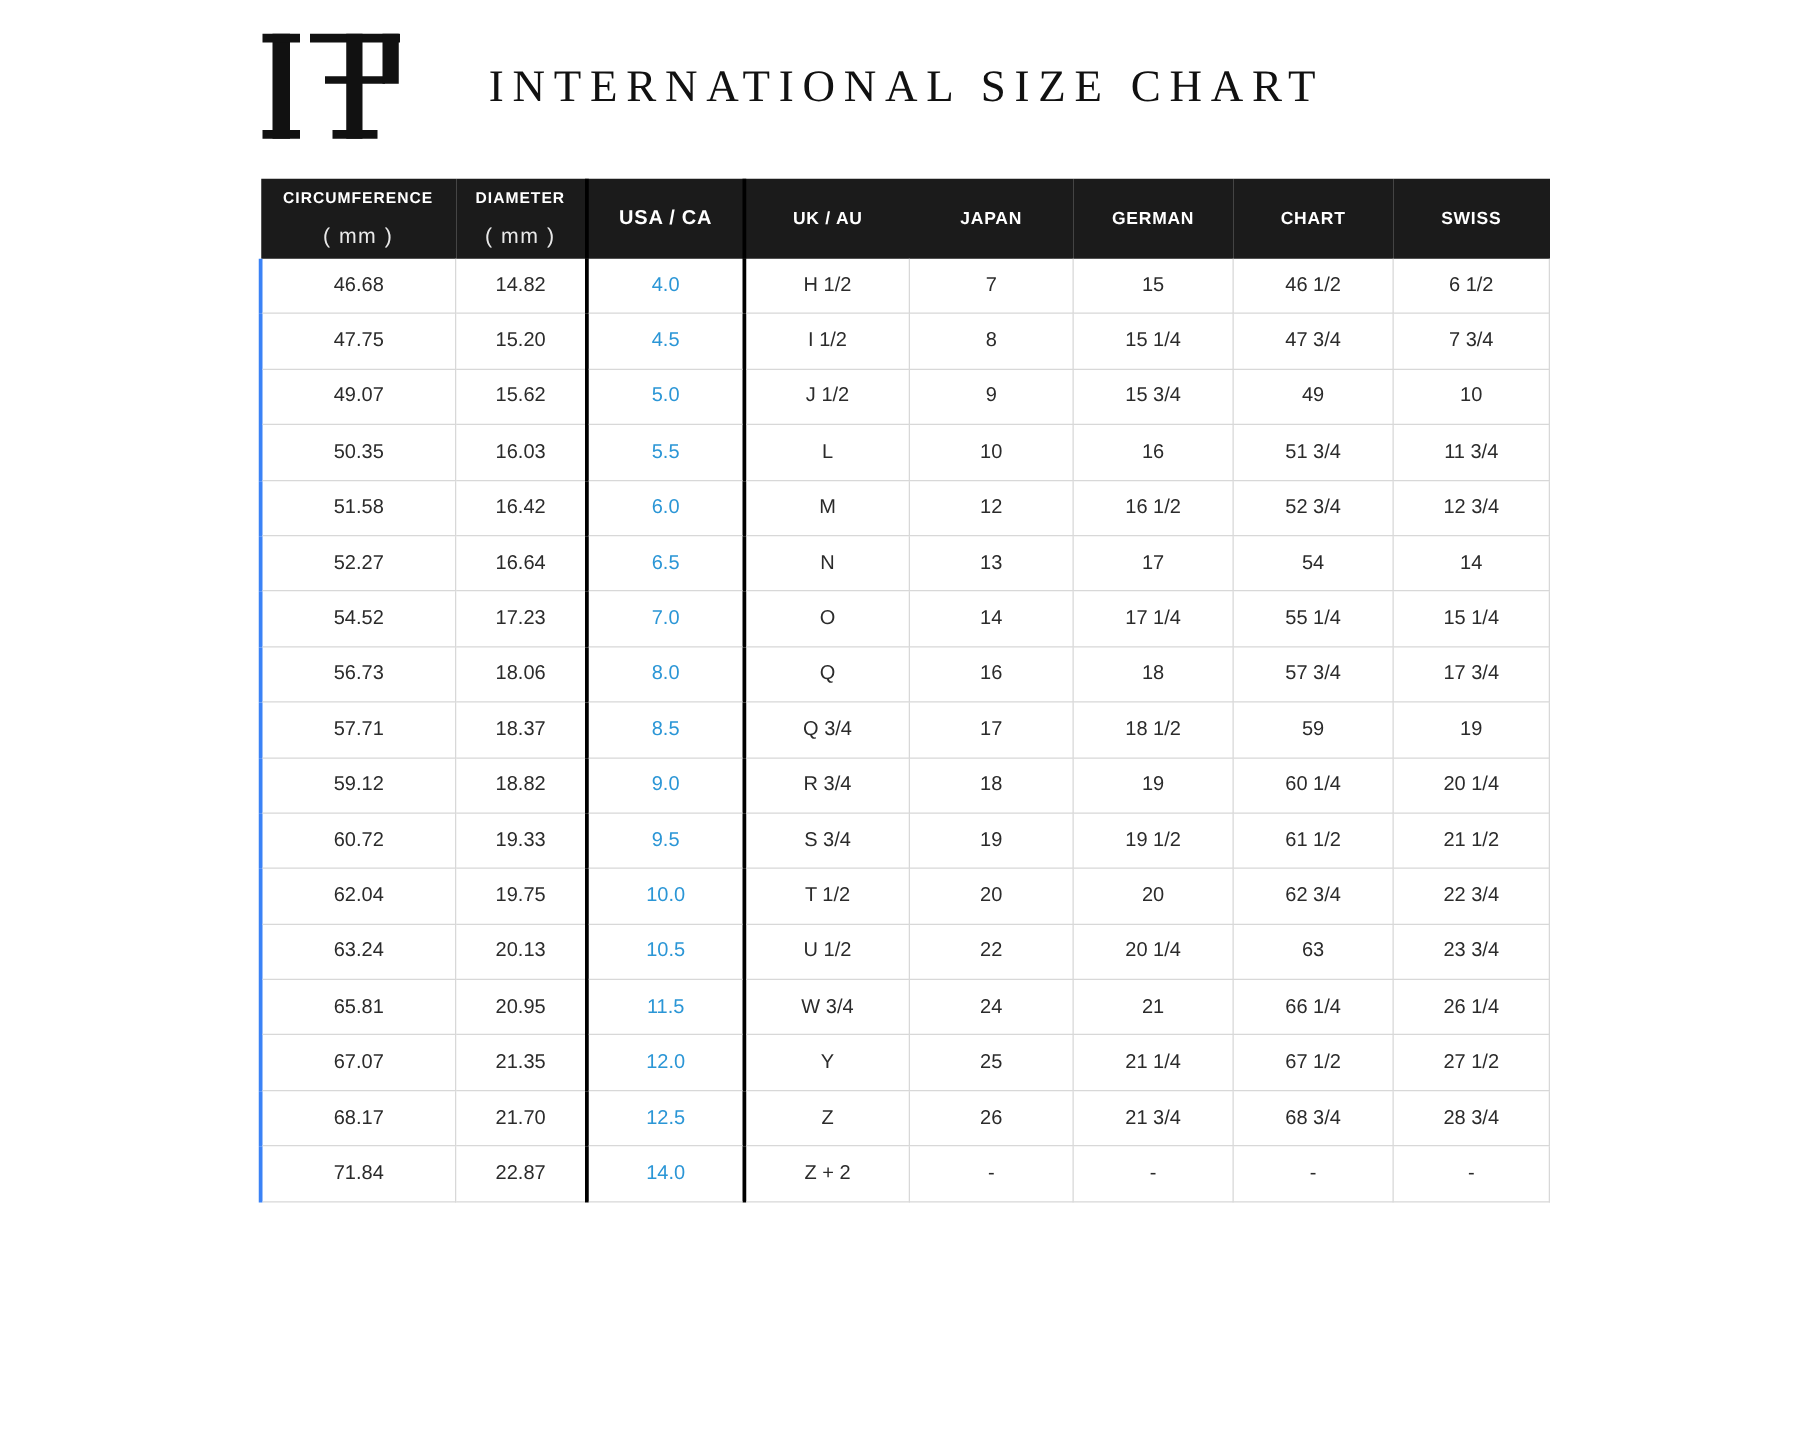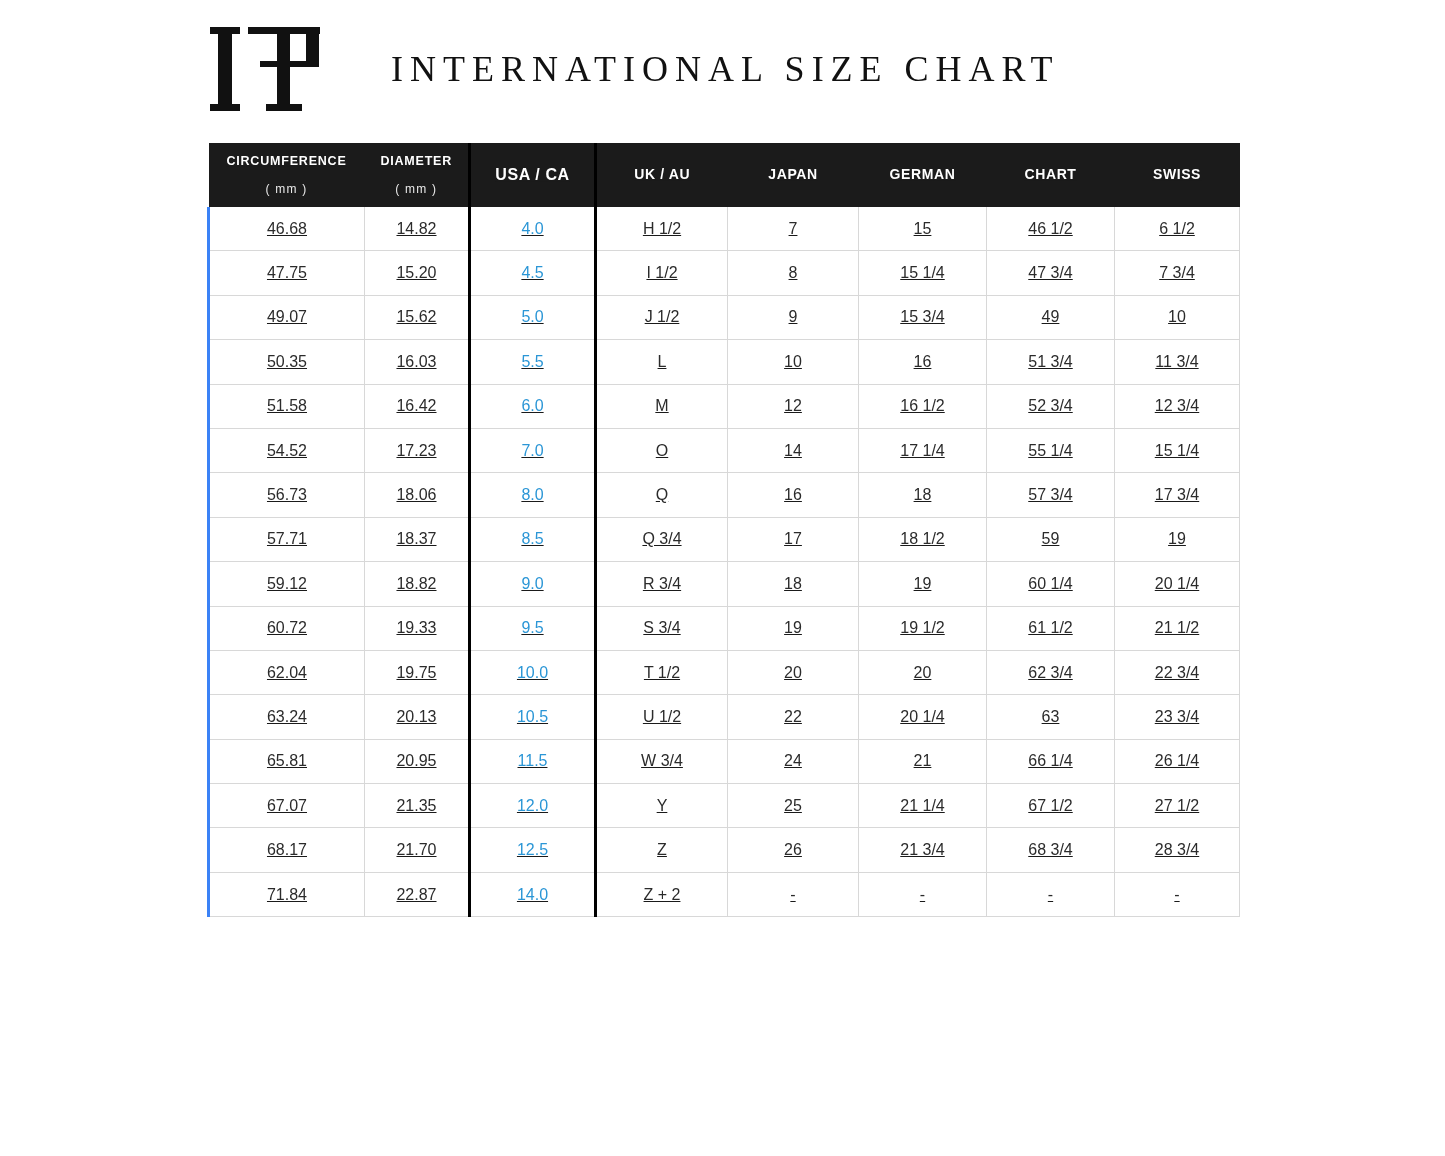--- a/index.html
+++ b/index.html
@@ -47,21 +47,20 @@
     white-space: nowrap;
     font-weight: 400;
   }
 
   
   .table-wrap {
     position: absolute;
     left: 207px;
     top: 143px;
     width: 1031px;
-    text-decoration: underline;
   }
   table.size-chart {
     border-collapse: collapse;
     width: 1031px;
     table-layout: fixed;
   }
   table.size-chart th,
   table.size-chart td {
     text-align: center;
     vertical-align: middle;
@@ -73,21 +72,21 @@
     font-size: 14px;
     font-weight: 700;
     letter-spacing: 0.6px;
     height: 64px;
     padding: 0;
     border: none;
   }
   thead th .hdr-main { display: block; line-height: 1.25; }
   thead th .hdr-sub {
     display: block;
-    font-size: 12px;
+    font-size: 17px;
     font-weight: 400;
     letter-spacing: 1.2px;
     margin-top: 13px;
     color: #e9e9e9;
   }
   thead th.small { font-size: 12.5px; letter-spacing: 0.8px; }
   thead th.usa { font-size: 16px; }
 
   tbody td {
     height: 43.4px;
@@ -237,20 +236,30 @@
             <td>51.58</td>
             <td>16.42</td>
             <td class="col-usa">6.0</td>
             <td>M</td>
             <td>12</td>
             <td>16 1/2</td>
             <td>52 3/4</td>
             <td>12 3/4</td>
           </tr>
           <tr>
+            <td>52.27</td>
+            <td>16.64</td>
+            <td class="col-usa">6.5</td>
+            <td>N</td>
+            <td>13</td>
+            <td>17</td>
+            <td>54</td>
+            <td>14</td>
+          </tr>
+          <tr>
             <td>54.52</td>
             <td>17.23</td>
             <td class="col-usa">7.0</td>
             <td>O</td>
             <td>14</td>
             <td>17 1/4</td>
             <td>55 1/4</td>
             <td>15 1/4</td>
           </tr>
           <tr>

